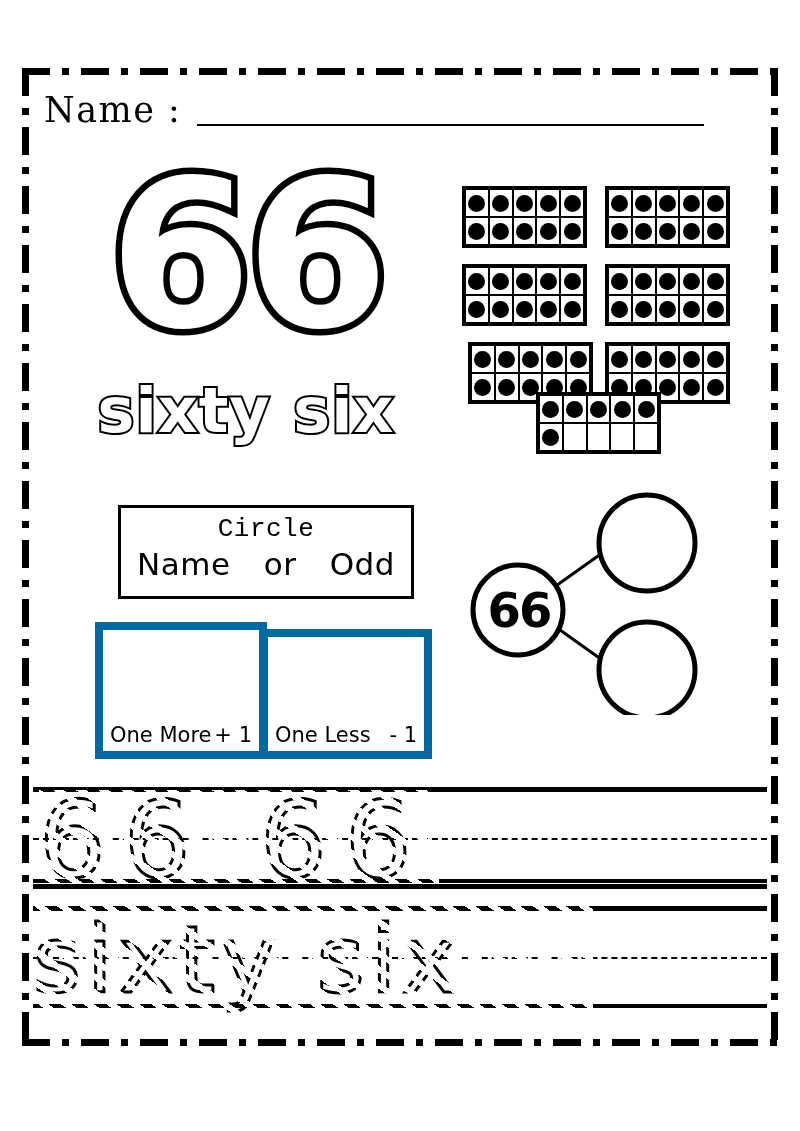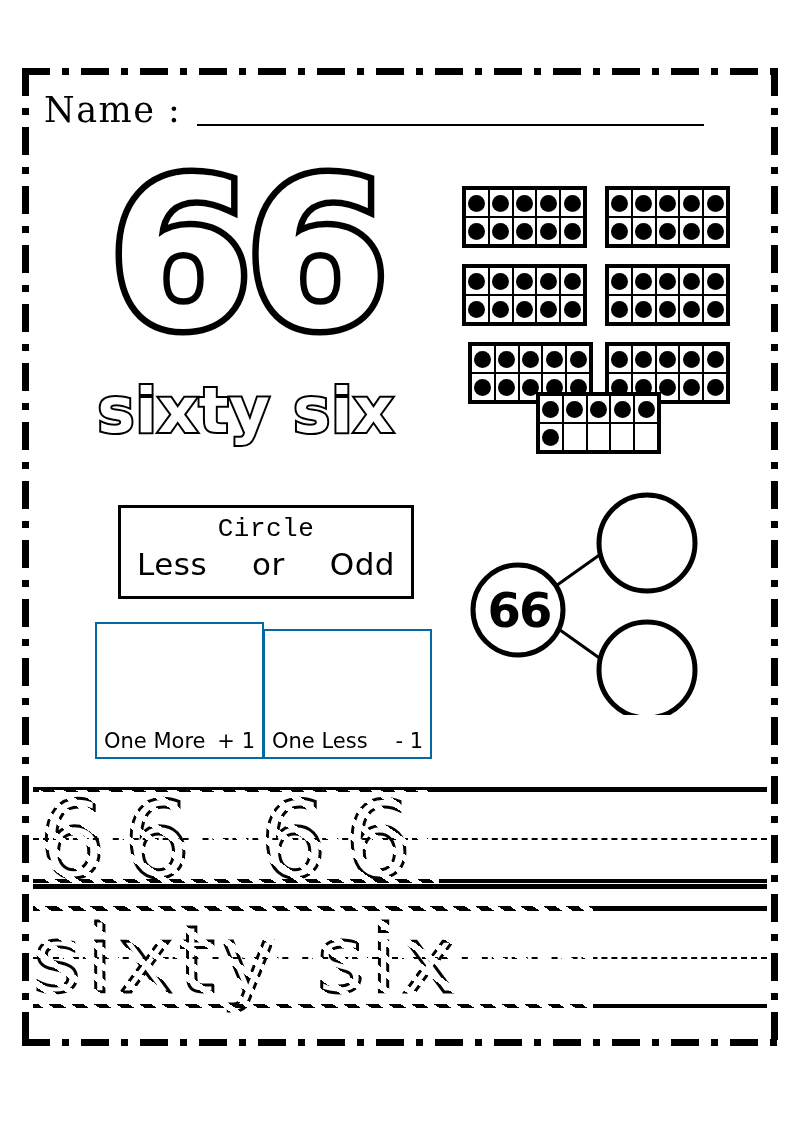--- a/index.html
+++ b/index.html
@@ -171,21 +171,21 @@
   .ml-box {
     position: absolute;
     left: 95px; top: 622px;
     width: 337px; height: 137px;
     display: flex;
     box-sizing: border-box;
     background: #fff;
   }
   .ml-cell {
     flex: 1;
-    border: 2px solid #0369a1;
+    border: 8px solid #0369a1;
     box-sizing: border-box;
     position: relative;
   }
   .ml-cell + .ml-cell { border-left-width: 2px; margin-left: -1px; margin-top: 7px; }
   .ml-foot {
     position: absolute;
     left: 0; right: 0; bottom: 4px;
     display: flex;
     justify-content: space-between;
     padding: 0 7px;
@@ -474,21 +474,21 @@
         <div class="cell empty"></div>
         <div class="cell empty"></div>
         <div class="cell empty"></div>
         <div class="cell empty"></div>
       </div>
   </div>
 
   <div class="eo-box">
     <div class="eo-circle">Circle</div>
     <div class="eo-choices">
-      <span>Less</span>
+      <span>Name</span>
       <span>or</span>
       <span>Odd</span>
     </div>
   </div>
 
   <div class="ml-box">
     <div class="ml-cell">
       <div class="ml-foot">
         <span>One More</span>
         <span>+ 1</span>

